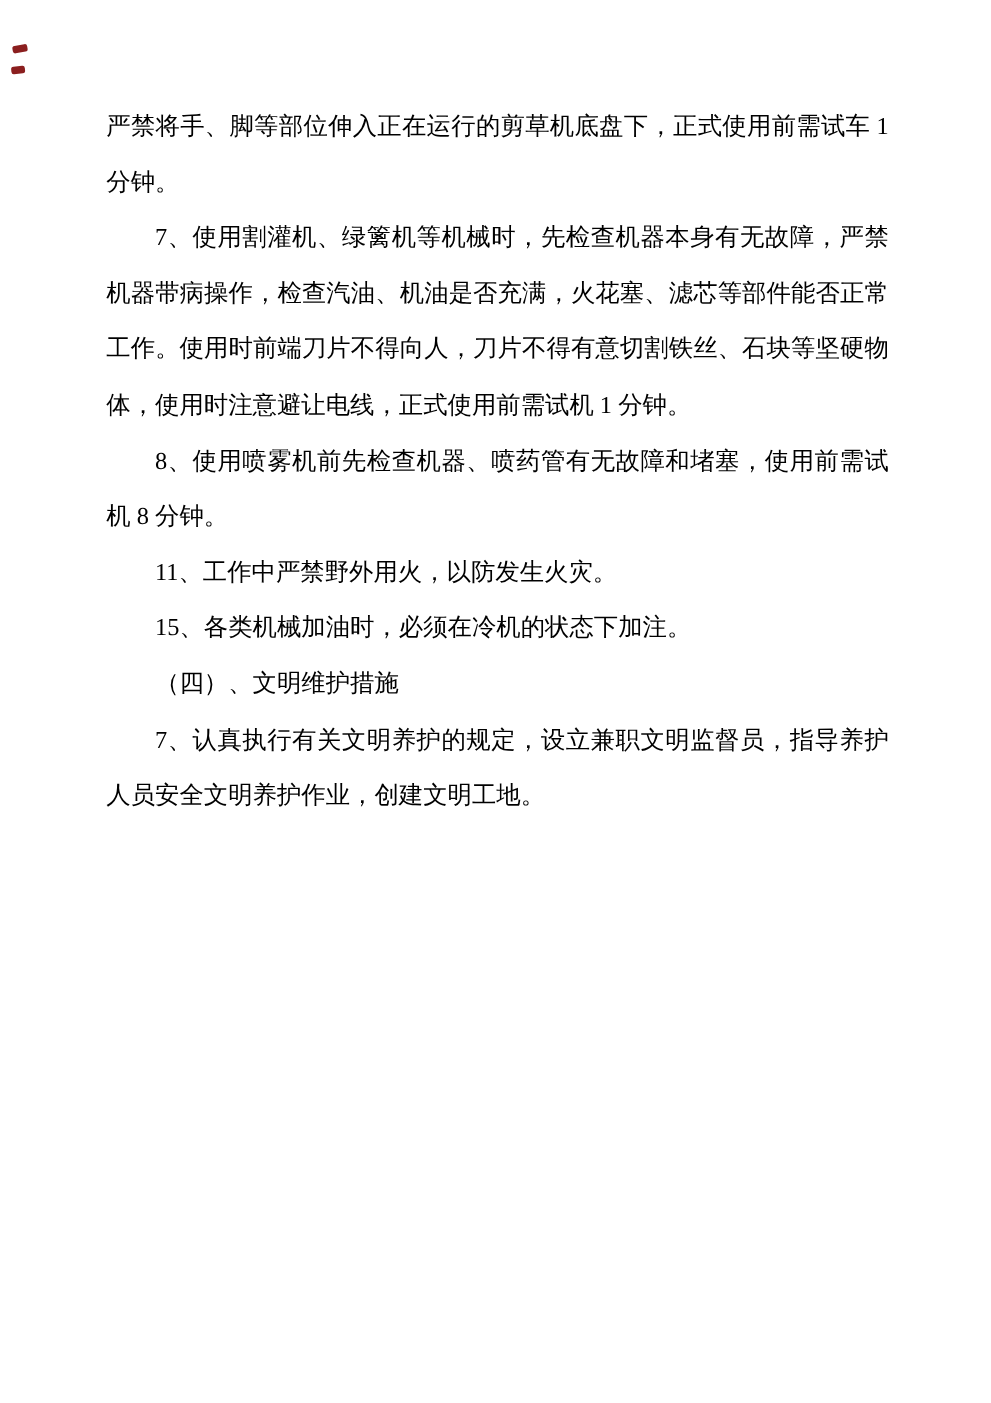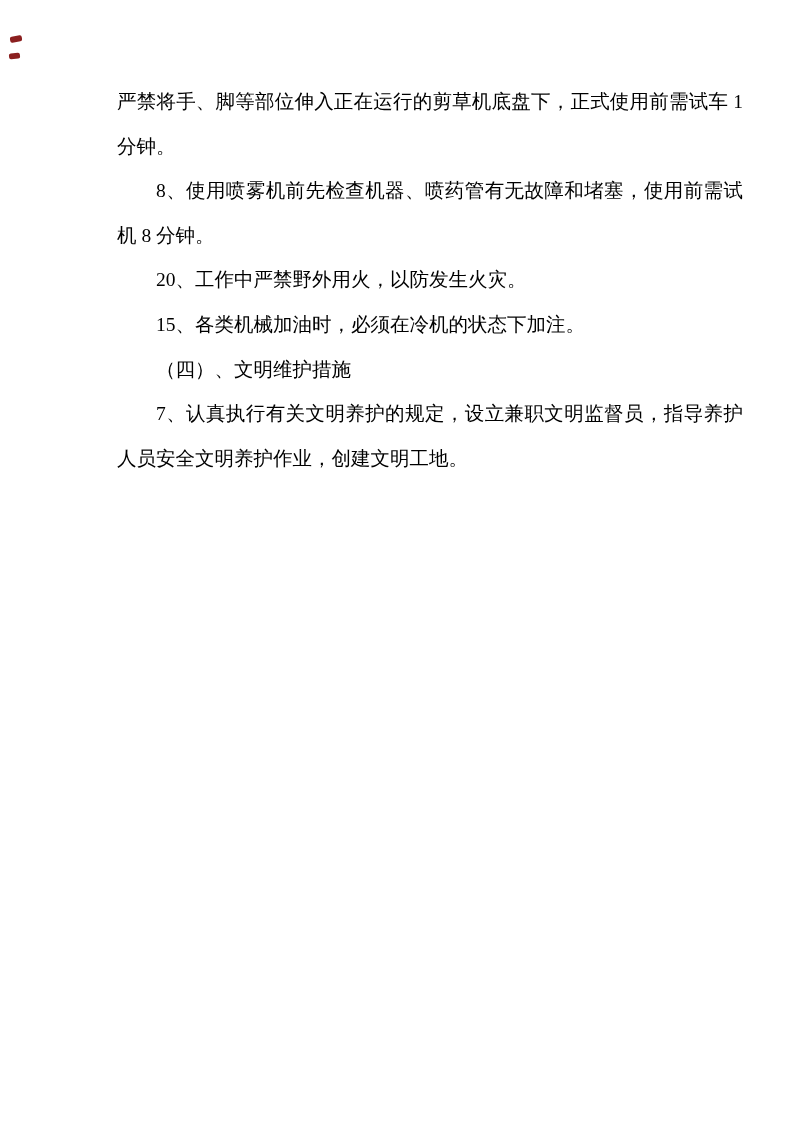--- a/index.html
+++ b/index.html
@@ -62,22 +62,23 @@
   }
 </style>
 </head>
 <body>
 
 <div class="page" style="background: rgb(255, 255, 255);">
 
   <div class="pen-mark m1" style="background: rgb(139, 31, 31);"></div>
   <div class="pen-mark m2" style="background: rgb(139, 31, 31);"></div>
 
-  <div class="doc-body" style="color: rgb(0, 0, 0); margin-left: 32px;">
+  <div class="doc-body" style="color: rgb(0, 0, 0);">
     <p class="para">严禁将手、脚等部位伸入正在运行的剪草机底盘下，正式使用前需试车 1 分钟。</p>
+    <p class="para indent">7、使用割灌机、绿篱机等机械时，先检查机器本身有无故障，严禁机器带病操作，检查汽油、机油是否充满，火花塞、滤芯等部件能否正常工作。使用时前端刀片不得向人，刀片不得有意切割铁丝、石块等坚硬物体，使用时注意避让电线，正式使用前需试机 1 分钟。</p>
     <p class="para indent">8、使用喷雾机前先检查机器、喷药管有无故障和堵塞，使用前需试机 8 分钟。</p>
-    <p class="para indent">20、工作中严禁野外用火，以防发生火灾。</p>
+    <p class="para indent">11、工作中严禁野外用火，以防发生火灾。</p>
     <p class="para indent">15、各类机械加油时，必须在冷机的状态下加注。</p>
     <p class="para indent">（四）、文明维护措施</p>
     <p class="para indent">7、认真执行有关文明养护的规定，设立兼职文明监督员，指导养护人员安全文明养护作业，创建文明工地。</p>
   </div>
 
 </div>
 
 </body></html>

